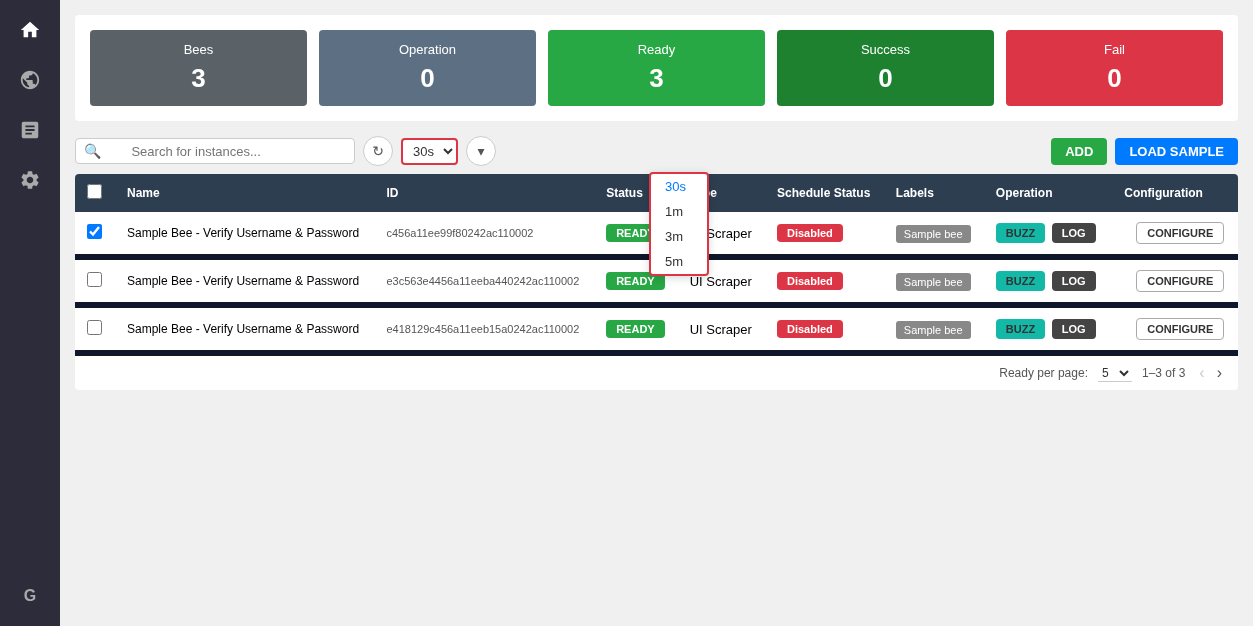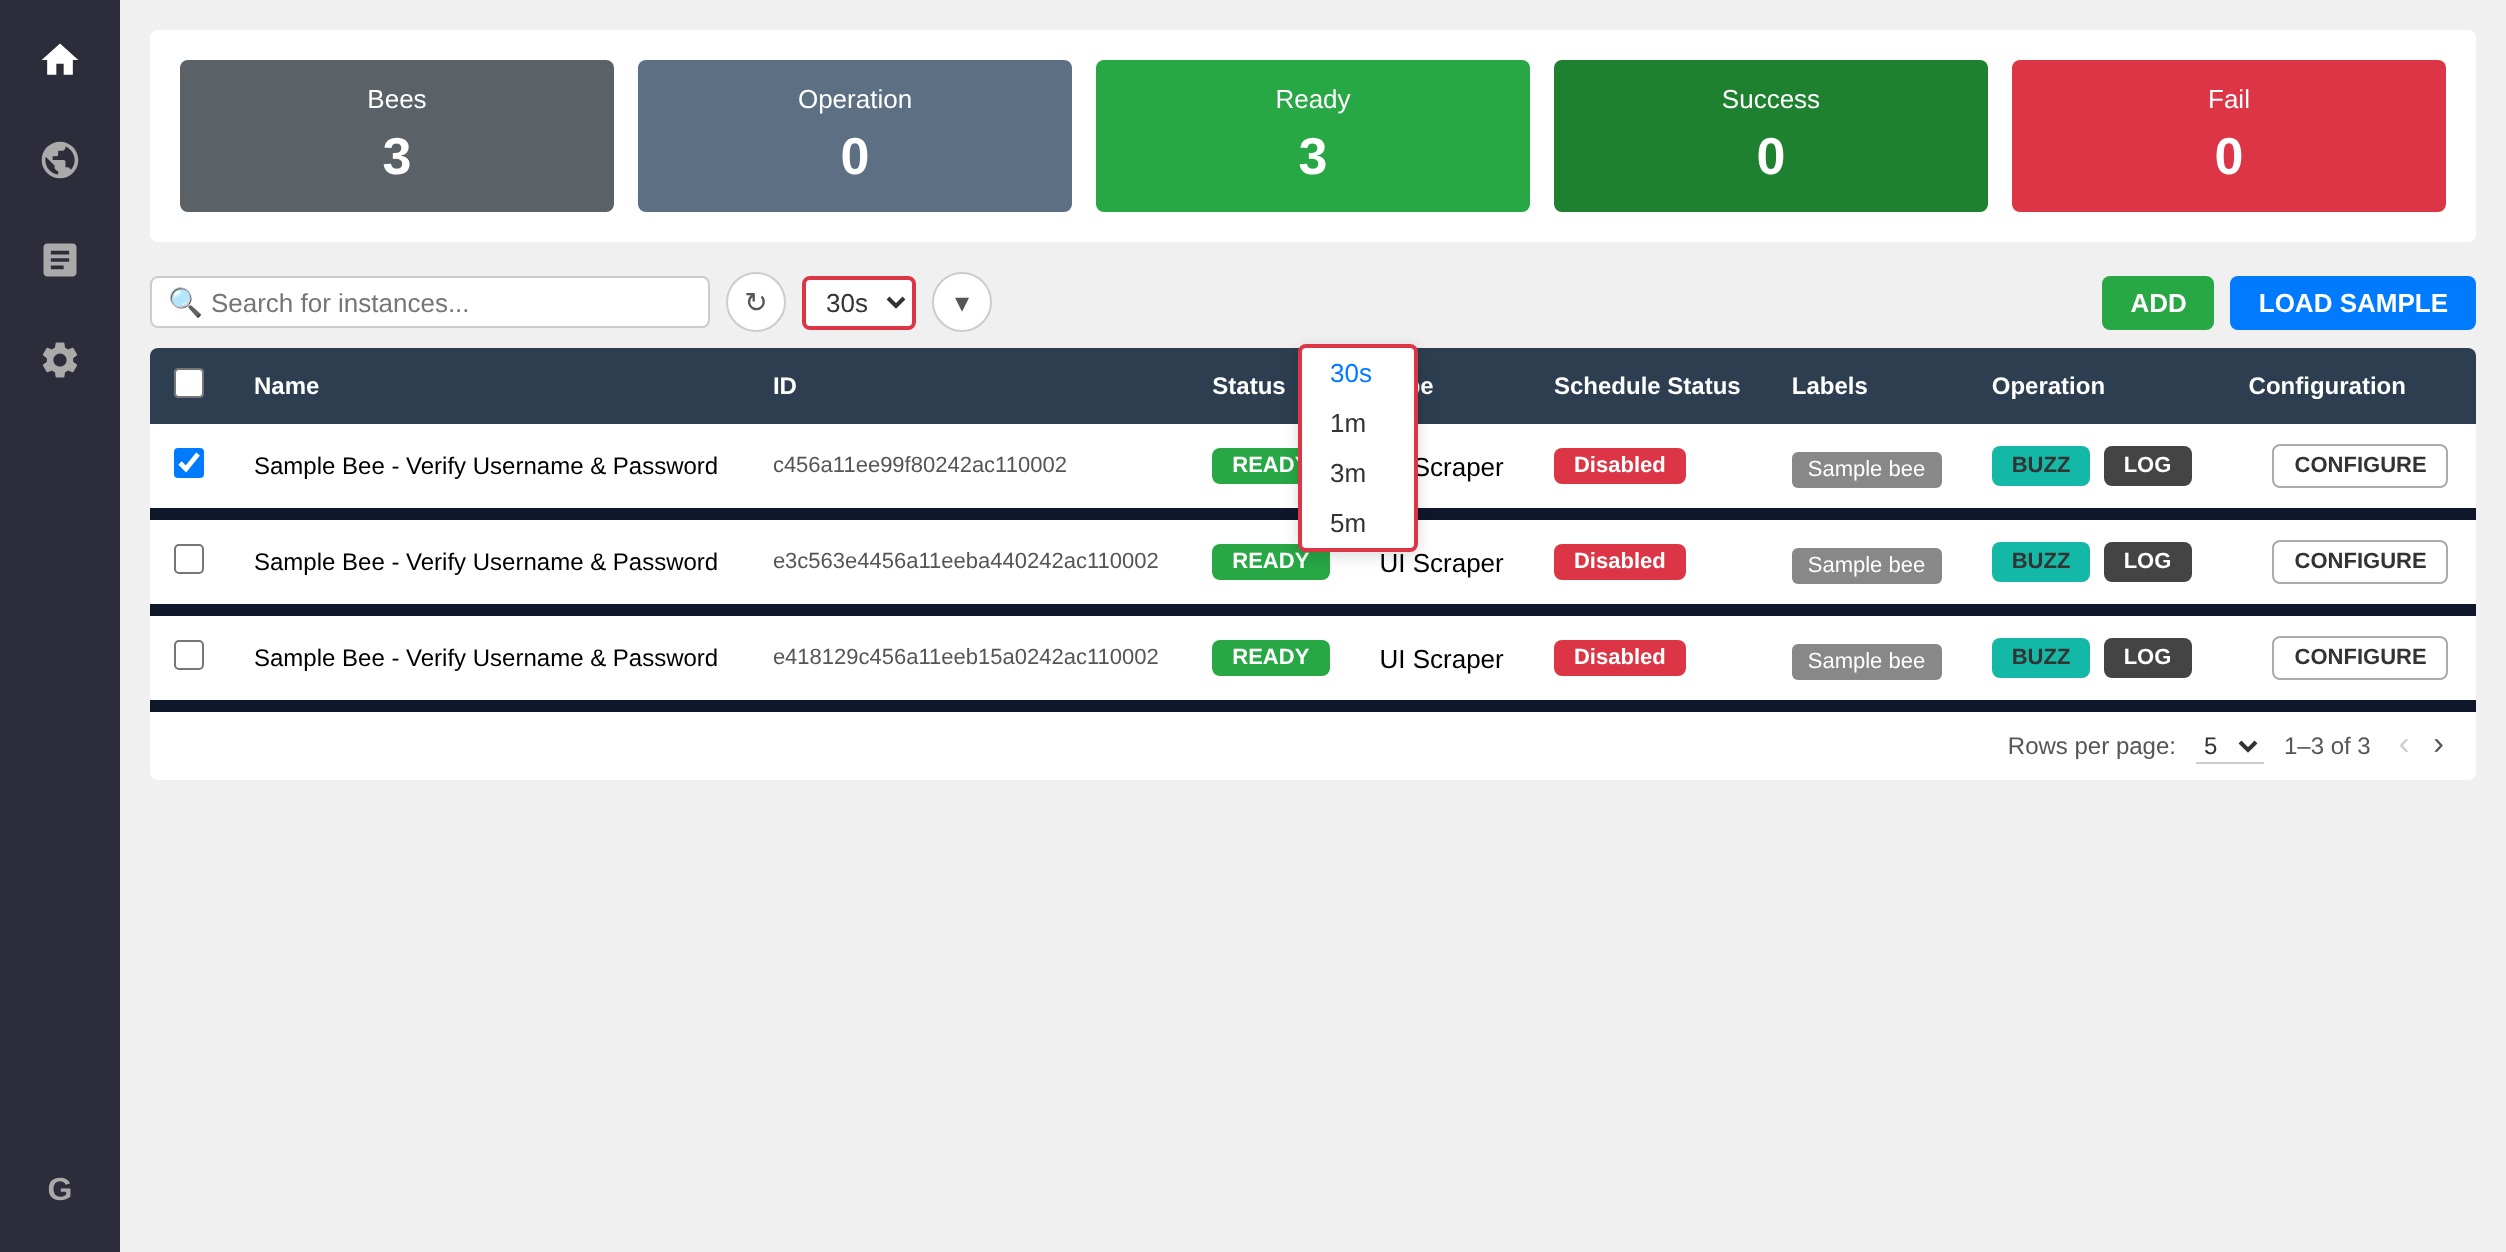--- a/index.html
+++ b/index.html
@@ -77,20 +77,21 @@
       padding: 4px 8px;
       gap: 4px;
       flex: 1;
       max-width: 280px;
     }
     .search-box input {
       border: none;
       outline: none;
       font-size: 13px;
       width: 100%;
+      margin-left: 26px;
     }
     .refresh-btn {
       background: #fff;
       border: 1px solid #ccc;
       border-radius: 50%;
       width: 30px; height: 30px;
       cursor: pointer;
       display: flex; align-items: center; justify-content: center;
       font-size: 14px;
       color: #555;
@@ -411,21 +412,21 @@
       <button class="op-btn op-buzz">BUZZ</button>
       <button class="op-btn op-log">LOG</button>
     </td>
     <td>
       <button class="configure-btn">CONFIGURE</button>
     </td>
   </tr>
         </tbody>
     </table>
     <div class="pagination">
-      <span>Rows per page:</span>
+      <span>Ready per page:</span>
       <select class="rows-select">
         <option>5</option>
         <option>10</option>
         <option>25</option>
       </select>
       <span>1–3 of 3</span>
       <div class="page-nav">
         <button class="page-nav-btn" disabled="">‹</button>
         <button class="page-nav-btn">›</button>
       </div>

